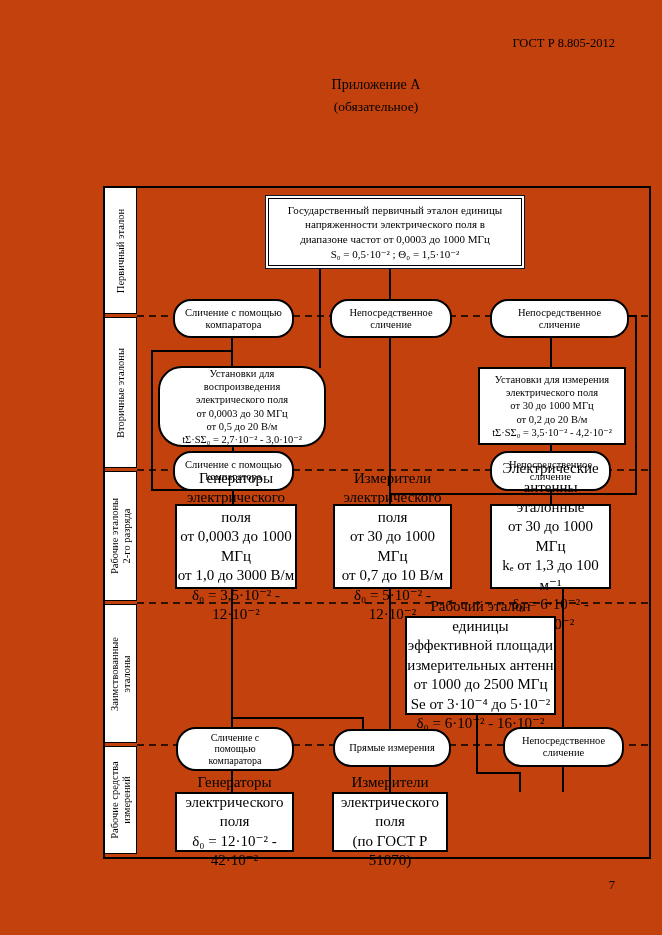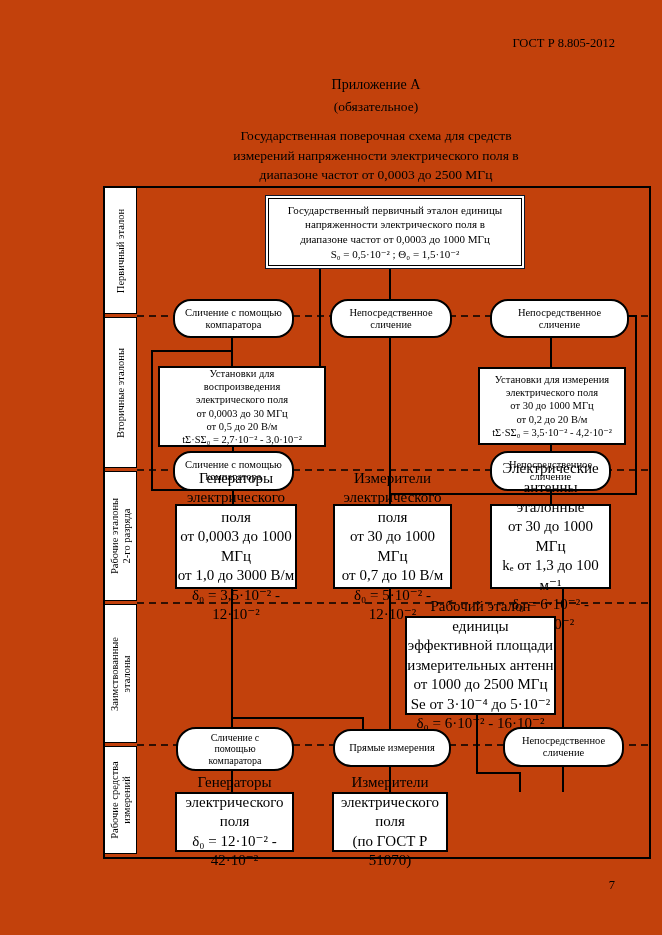--- a/index.html
+++ b/index.html
@@ -55,23 +55,20 @@
       <line x1="520" y1="773" x2="520" y2="792"></line>
       <line x1="232" y1="765" x2="232" y2="794"></line>
       <line x1="390" y1="761" x2="390" y2="794"></line>
       <line x1="563" y1="761" x2="563" y2="792"></line>
     </g>
   </svg>
 
   <div class="abs hdr" style="top:36px;right:47px;">ГОСТ Р 8.805-2012</div>
   <div class="abs title-block" style="top:77px;font-size:14px;">Приложение А</div>
   <div class="abs title-block" style="top:99px;font-size:13.5px;">(обязательное)</div>
-  <div class="abs title-block txt" style="top:126px;font-size:13.5px;line-height:1.45;">Государственная поверочная схема для средств
-измерений напряженности электрического поля в
-диапазоне частот от 0,0003 до 2500 МГц</div>
 
   <div class="abs frame"></div>
 
   <div class="abs scell" style="top:187px;height:125px;">
     <div class="rot" style="width:120px;">Первичный эталон</div>
   </div>
   <div class="abs scell" style="top:317px;height:149px;">
     <div class="rot" style="width:144px;">Вторичные эталоны</div>
   </div>
   <div class="abs scell" style="top:471px;height:128px;">
@@ -102,21 +99,21 @@
   </div>
   <div class="abs oval" style="left:330px;top:299px;width:118px;height:35px;">
     <div class="txt">Непосредственное
 сличение</div>
   </div>
   <div class="abs oval" style="left:490px;top:299px;width:135px;height:35px;">
     <div class="txt">Непосредственное
 сличение</div>
   </div>
 
-  <div class="abs box" style="left:158px;top:366px;width:164px;height:77px;">
+  <div class="abs box" style="left:158px;top:366px;width:164px;height:77px;border-radius:24px;">
     <div class="txt">Установки для
 воспроизведения
 электрического поля
 от 0,0003 до 30 МГц
 от 0,5 до 20 В/м
 tΣ·SΣ₀ = 2,7·10⁻² - 3,0·10⁻²</div>
   </div>
   <div class="abs box" style="left:478px;top:367px;width:144px;height:74px;">
     <div class="txt">Установки для измерения
 электрического поля

